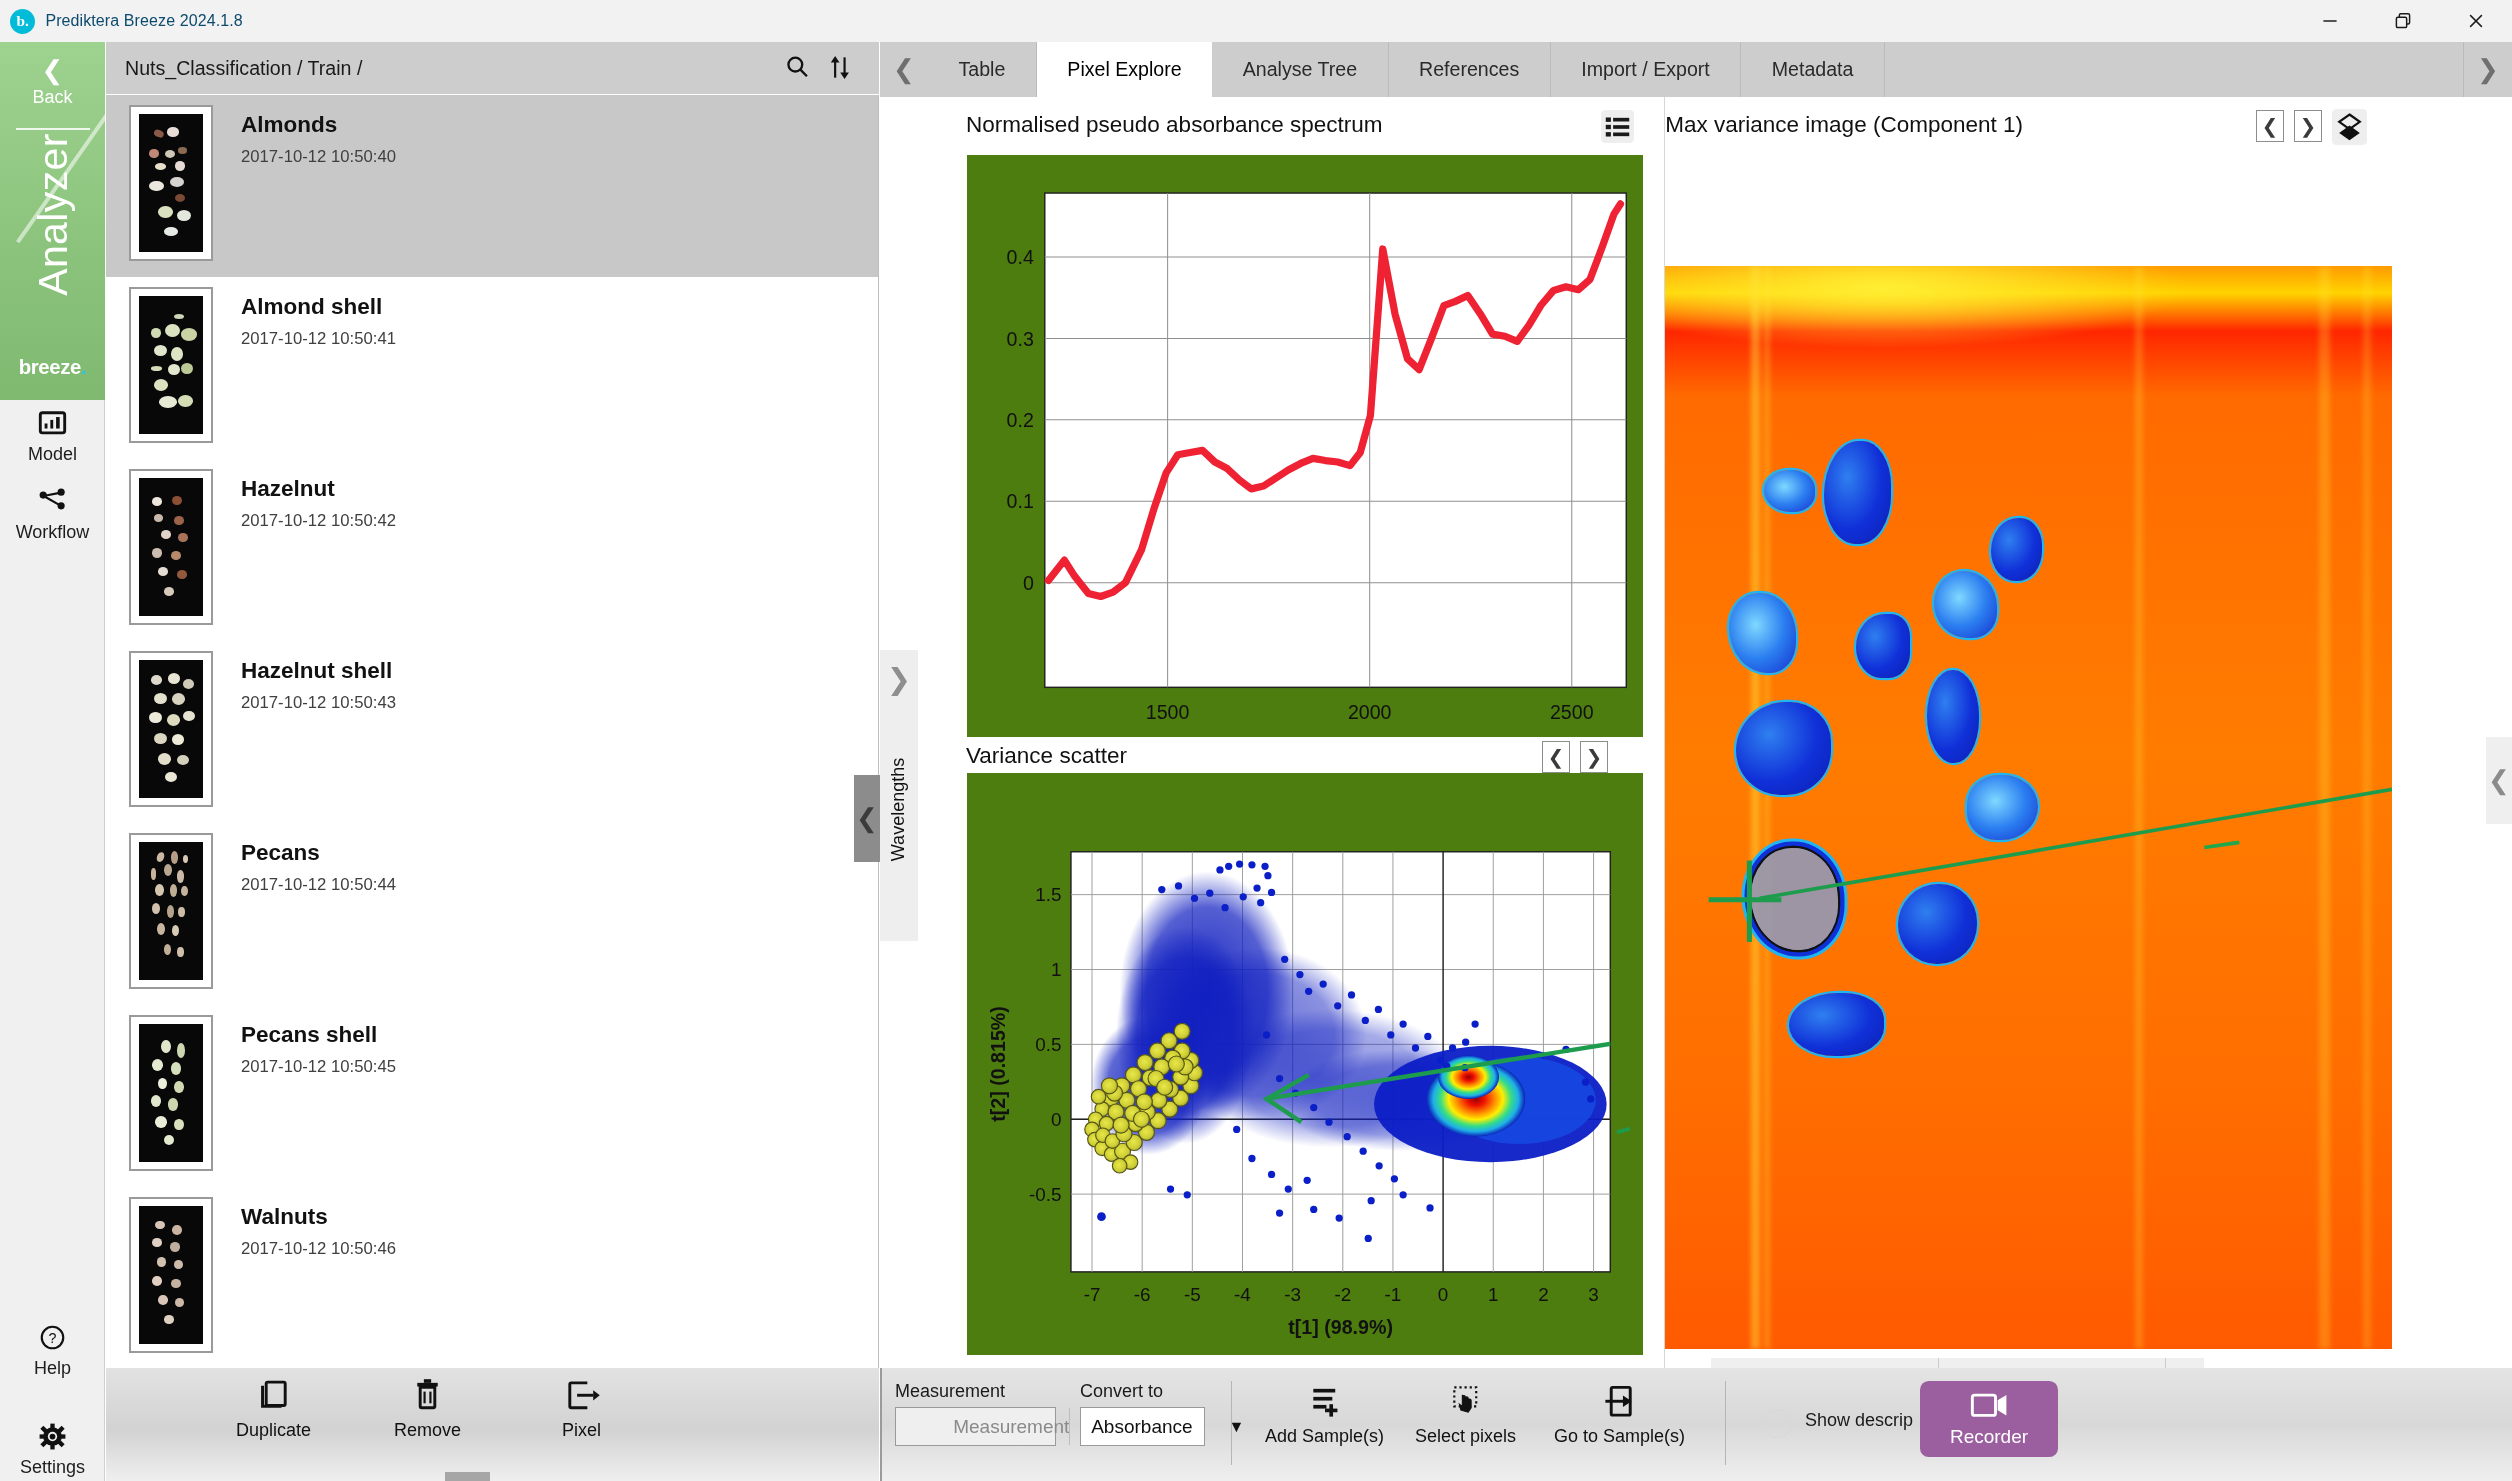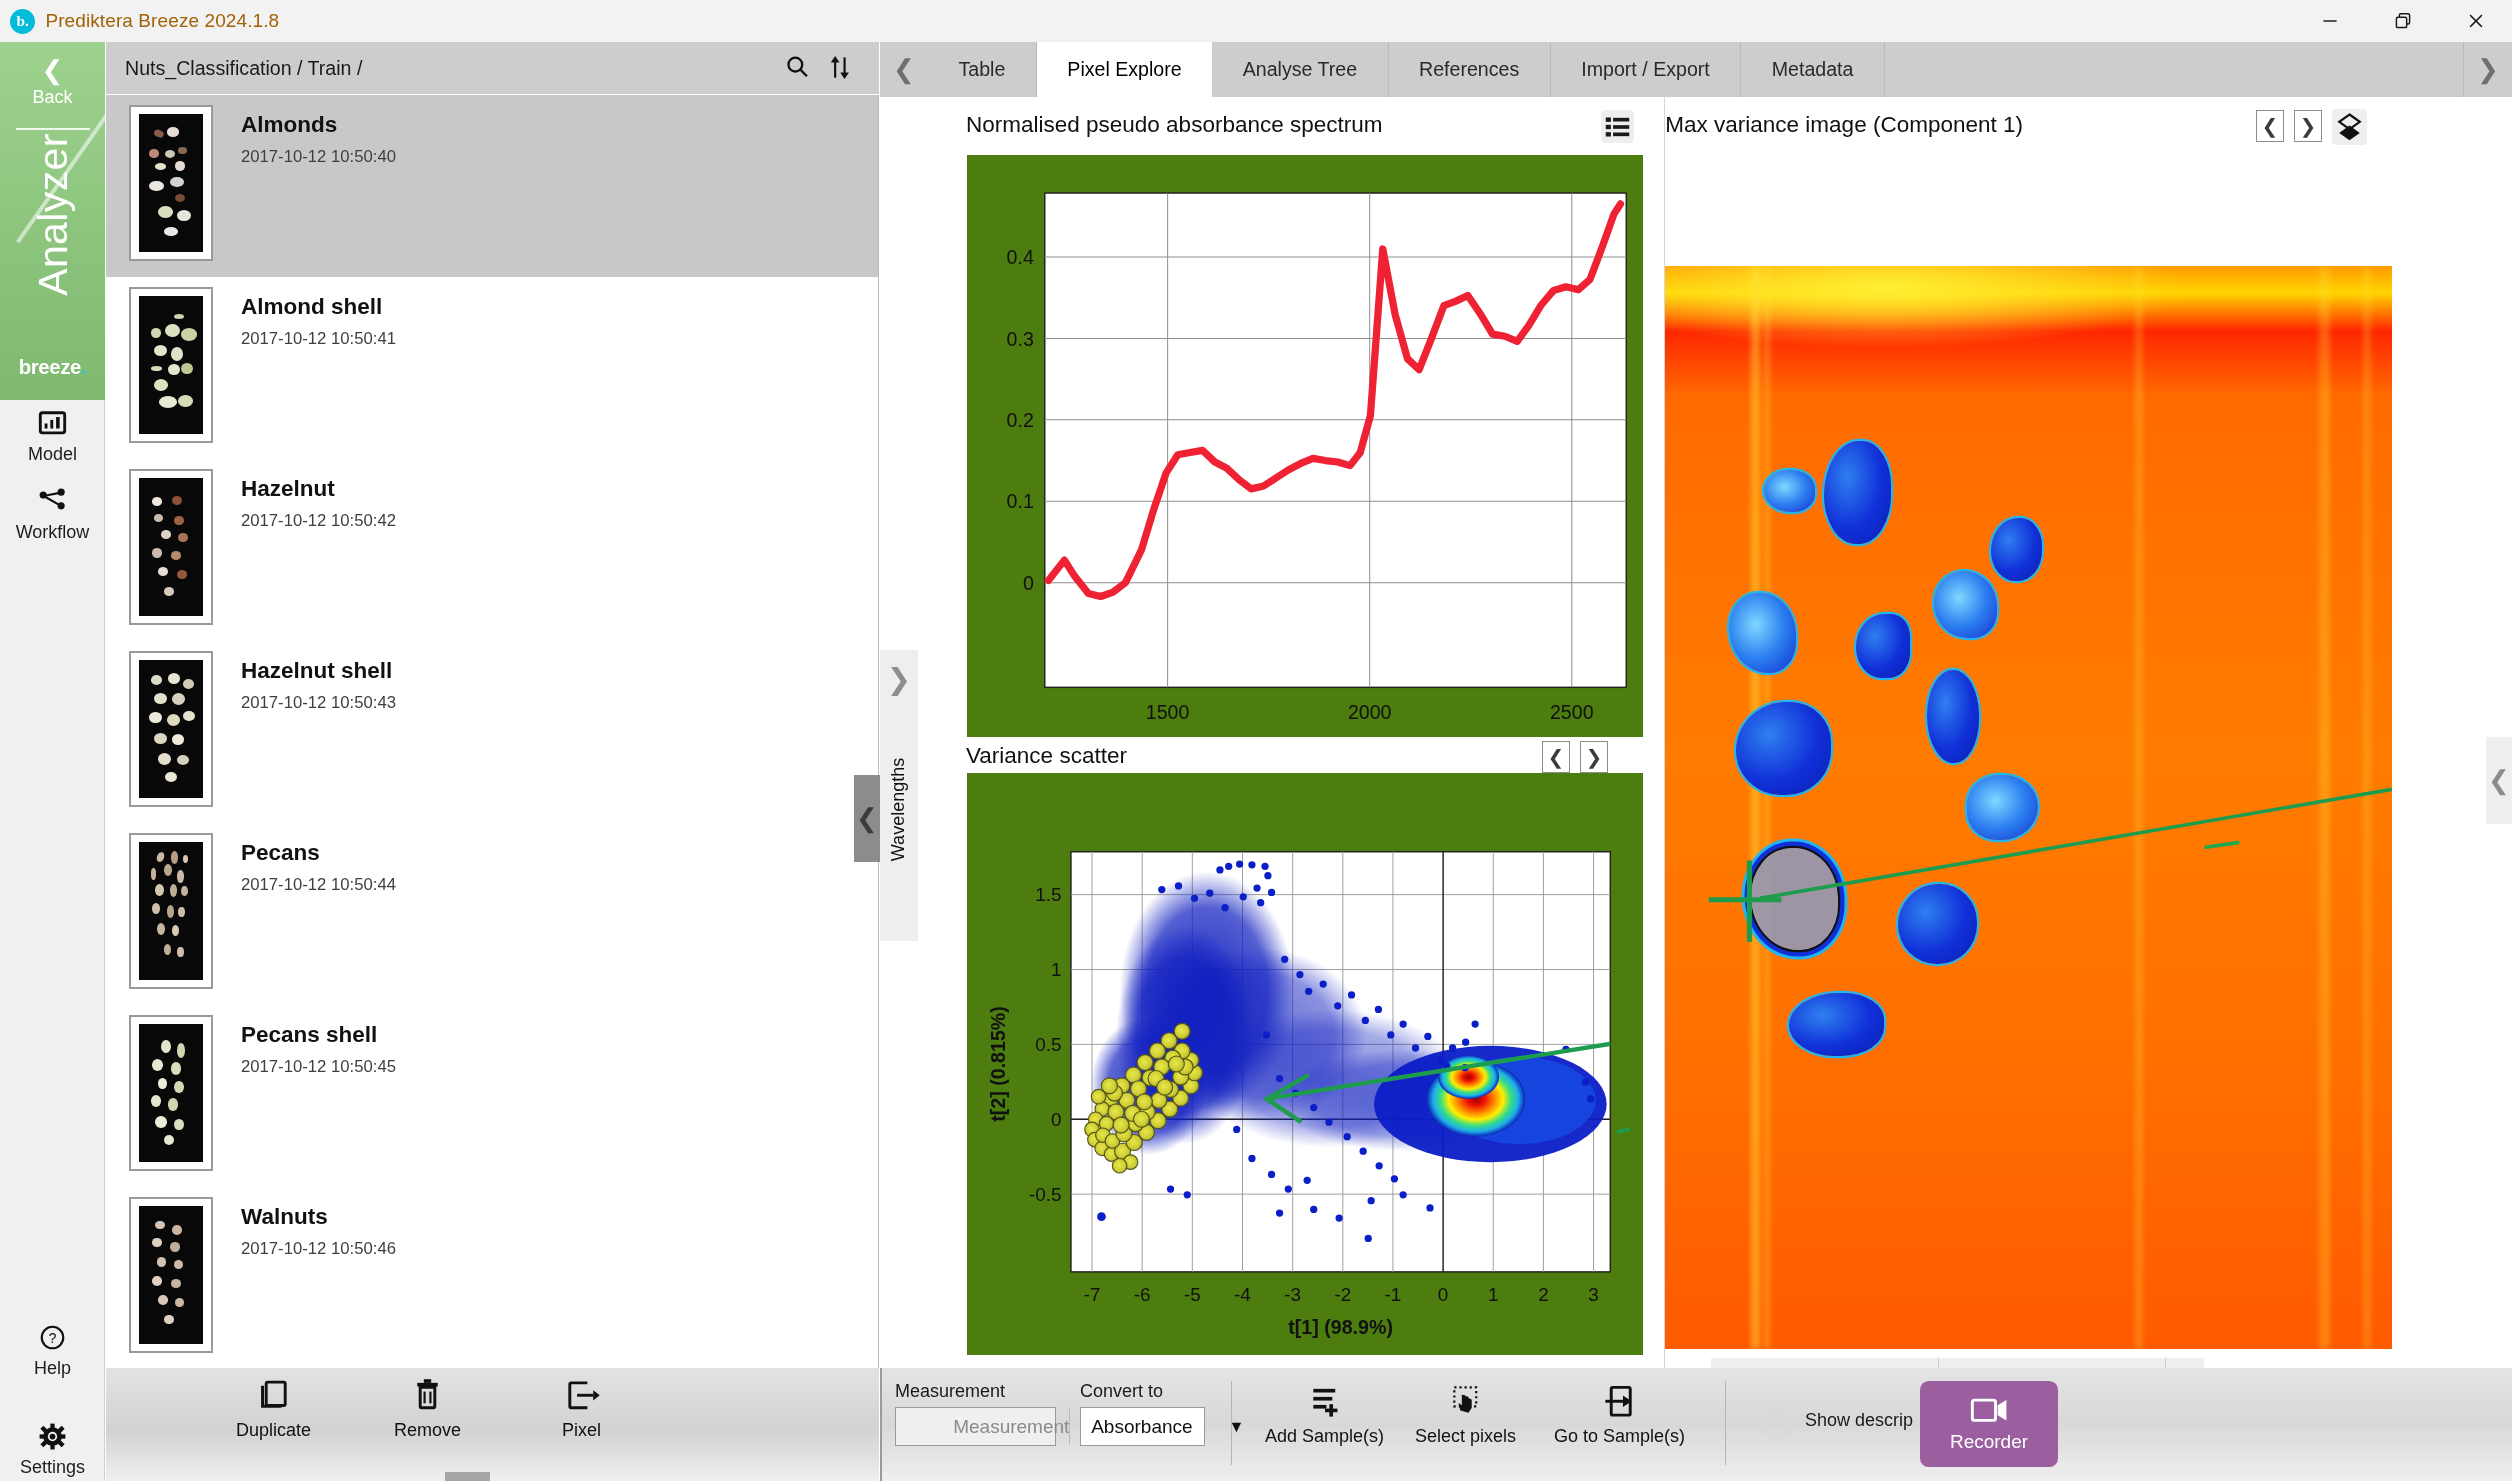--- a/index.html
+++ b/index.html
@@ -17,21 +17,21 @@
     background:#f2f2f2;
     display:flex; align-items:center;
   }
   .title-logo {
     width:25px; height:25px; border-radius:50%;
     background:#00bcd8; margin-left:10.2px; margin-right:10.2px;
     color:#fff; font-size:15.3px; font-weight:bold;
     display:flex; align-items:center; justify-content:center;
     font-family:"Liberation Serif", serif;
   }
-  .title-text { font-size:19px; color:#a16207; letter-spacing:0.1px; }
+  .title-text { font-size:16px; color:#0c4a6e; letter-spacing:0.1px; }
   .win-btns { margin-left:auto; display:flex; height:42px; }
   .win-btn {
     width:73px; height:42px; display:flex; align-items:center; justify-content:center;
     color:#1a1a1a;
   }
   .win-btn svg { display:block; }
 
   
   .rail {
     position:absolute; left:0; top:42px; width:105px; height:1440px;
@@ -1025,21 +1025,21 @@
         </svg>
       </span>
       <span class="tb-label">Go to Sample(s)</span>
     </div>
 
     <div class="vdiv" style="left:843px; top:13px; height:84px;"></div>
 
     <div class="radio-ring" style="left:881px; top:41px;"></div>
     <div class="field-label truncated" style="left:923px; top:42px; width:135px;">Show descrip</div>
 
-    <div class="recorder-btn" style="left:1038px; top:13px; width:138px; height:86px;align-items:center;">
+    <div class="recorder-btn" style="left:1038px; top:13px; width:138px; height:76px;align-items:center;">
       <span>
         <svg width="42" height="30.5" viewBox="0 0 58 42">
           <rect x="6" y="7" width="32" height="28" rx="3" fill="none" stroke="#fff" stroke-width="4"></rect>
           <polygon points="41,14 53,7 53,35 41,28" fill="#fff"></polygon>
         </svg>
       </span>
       <span class="rb-label">Recorder</span>
     </div>
   </div>
 

